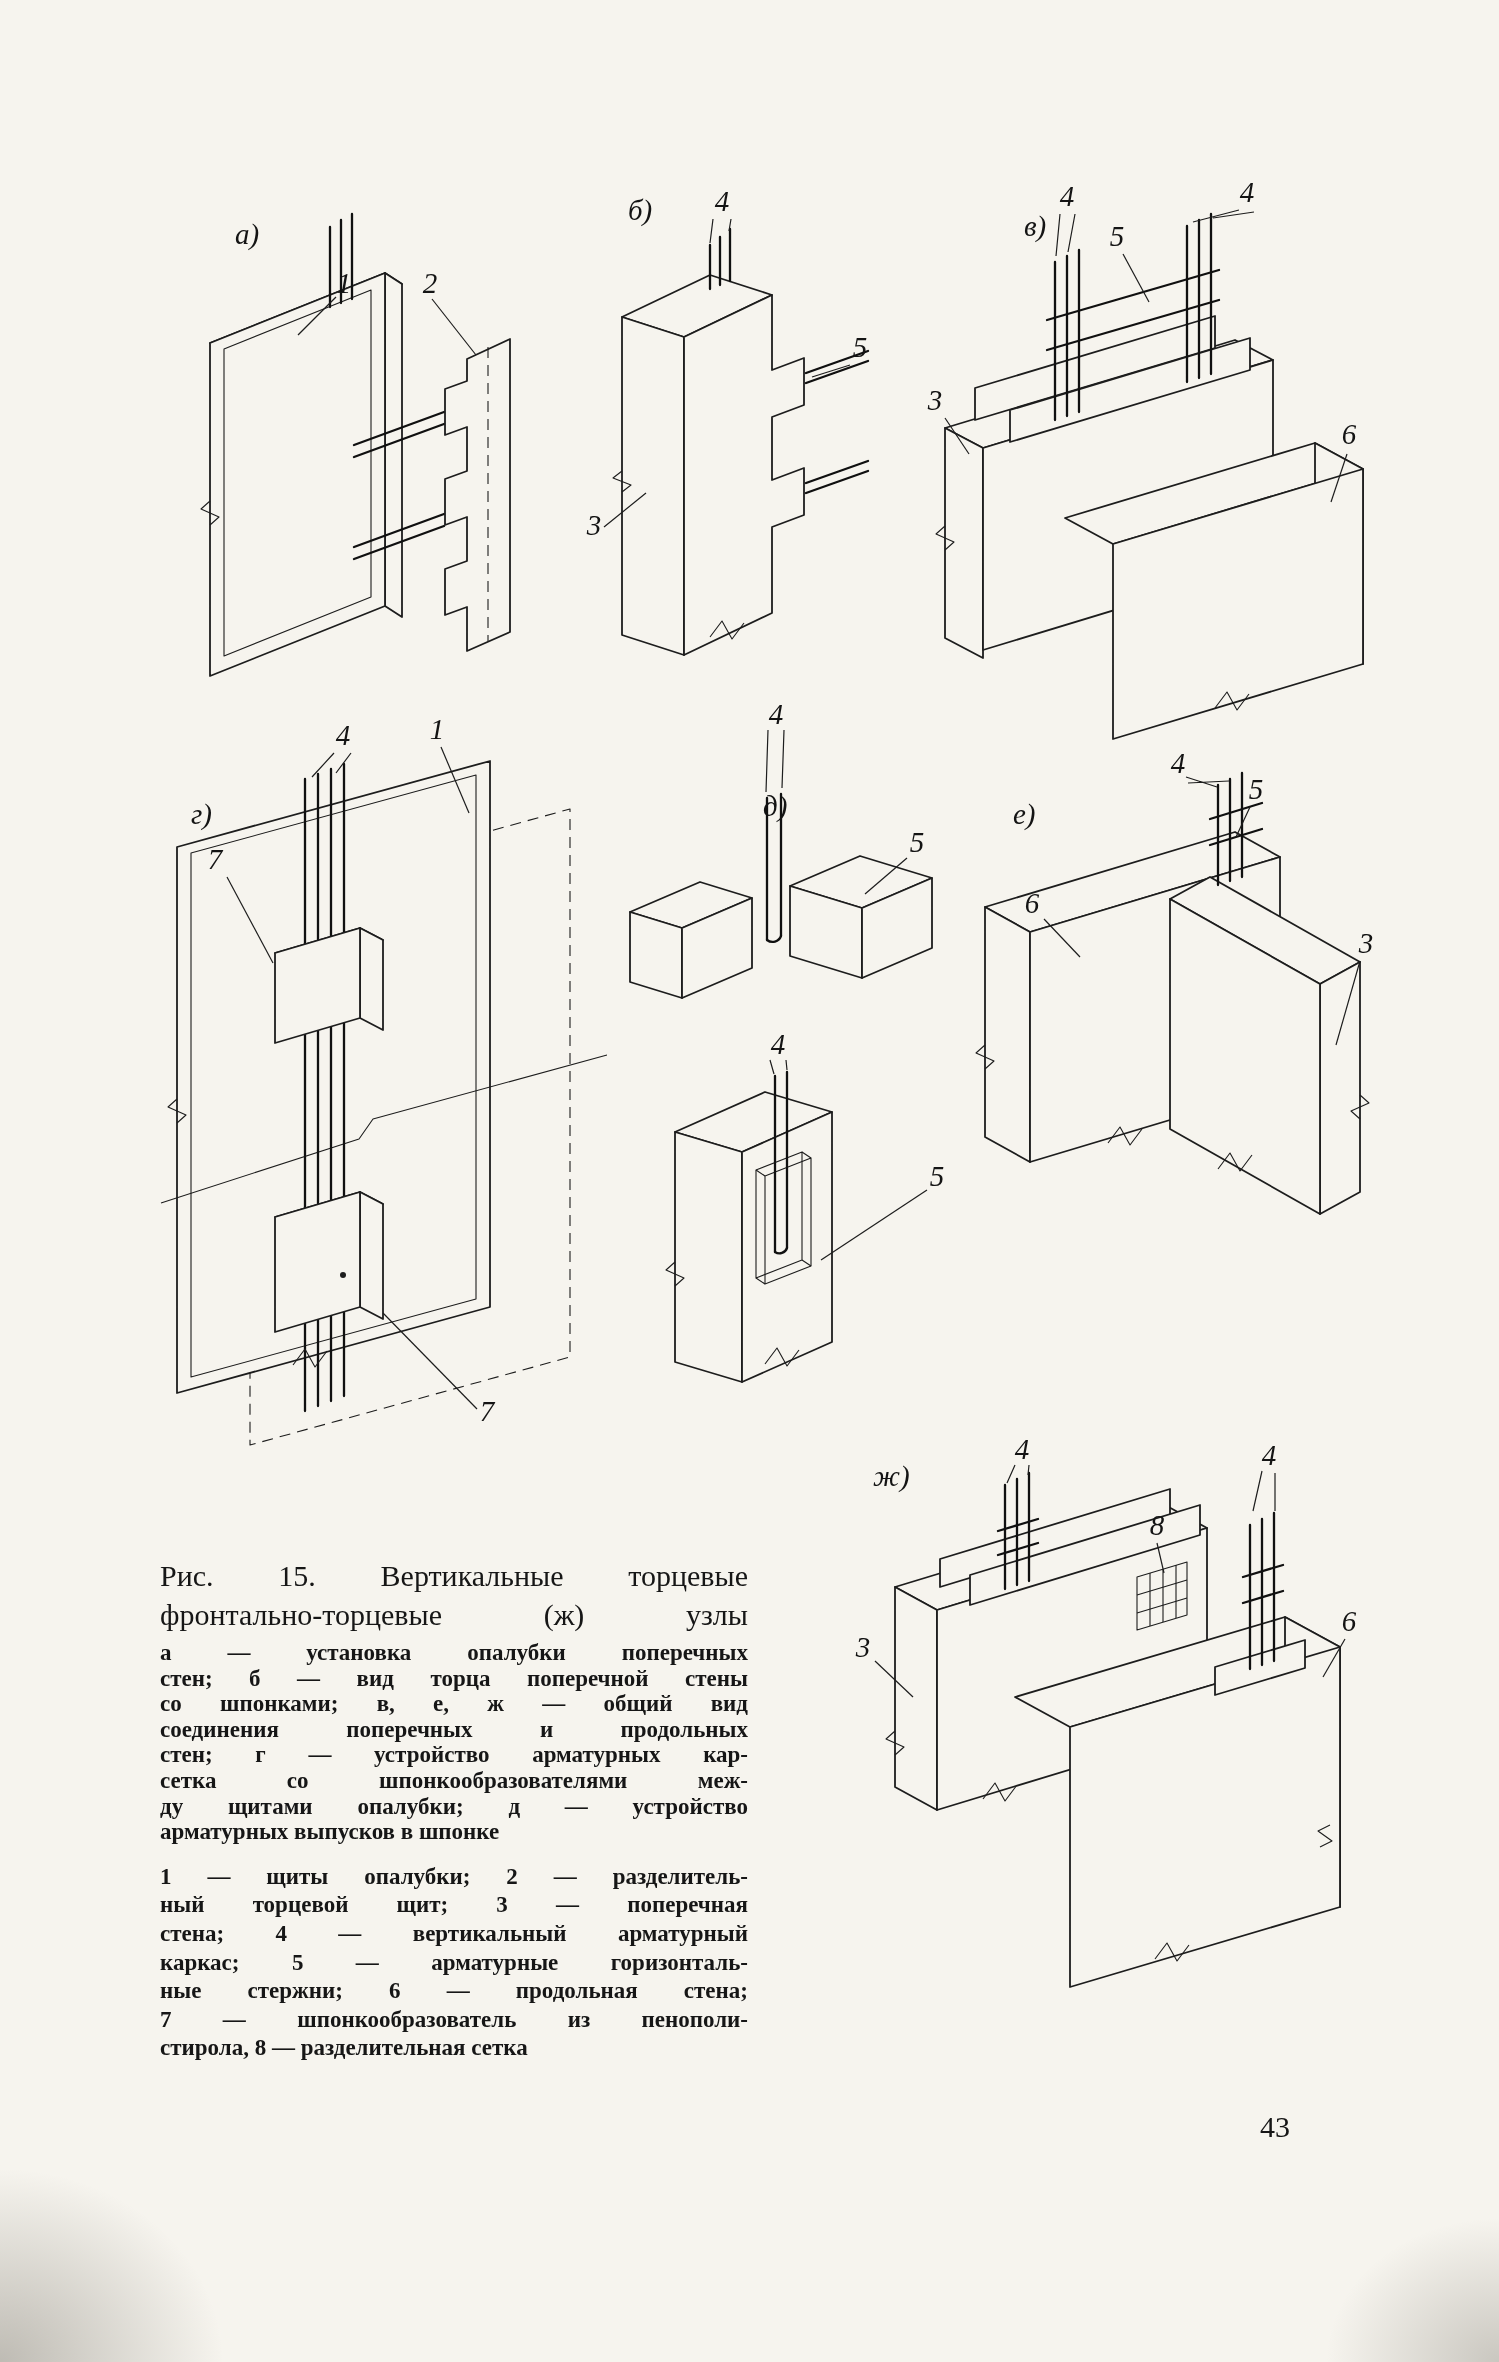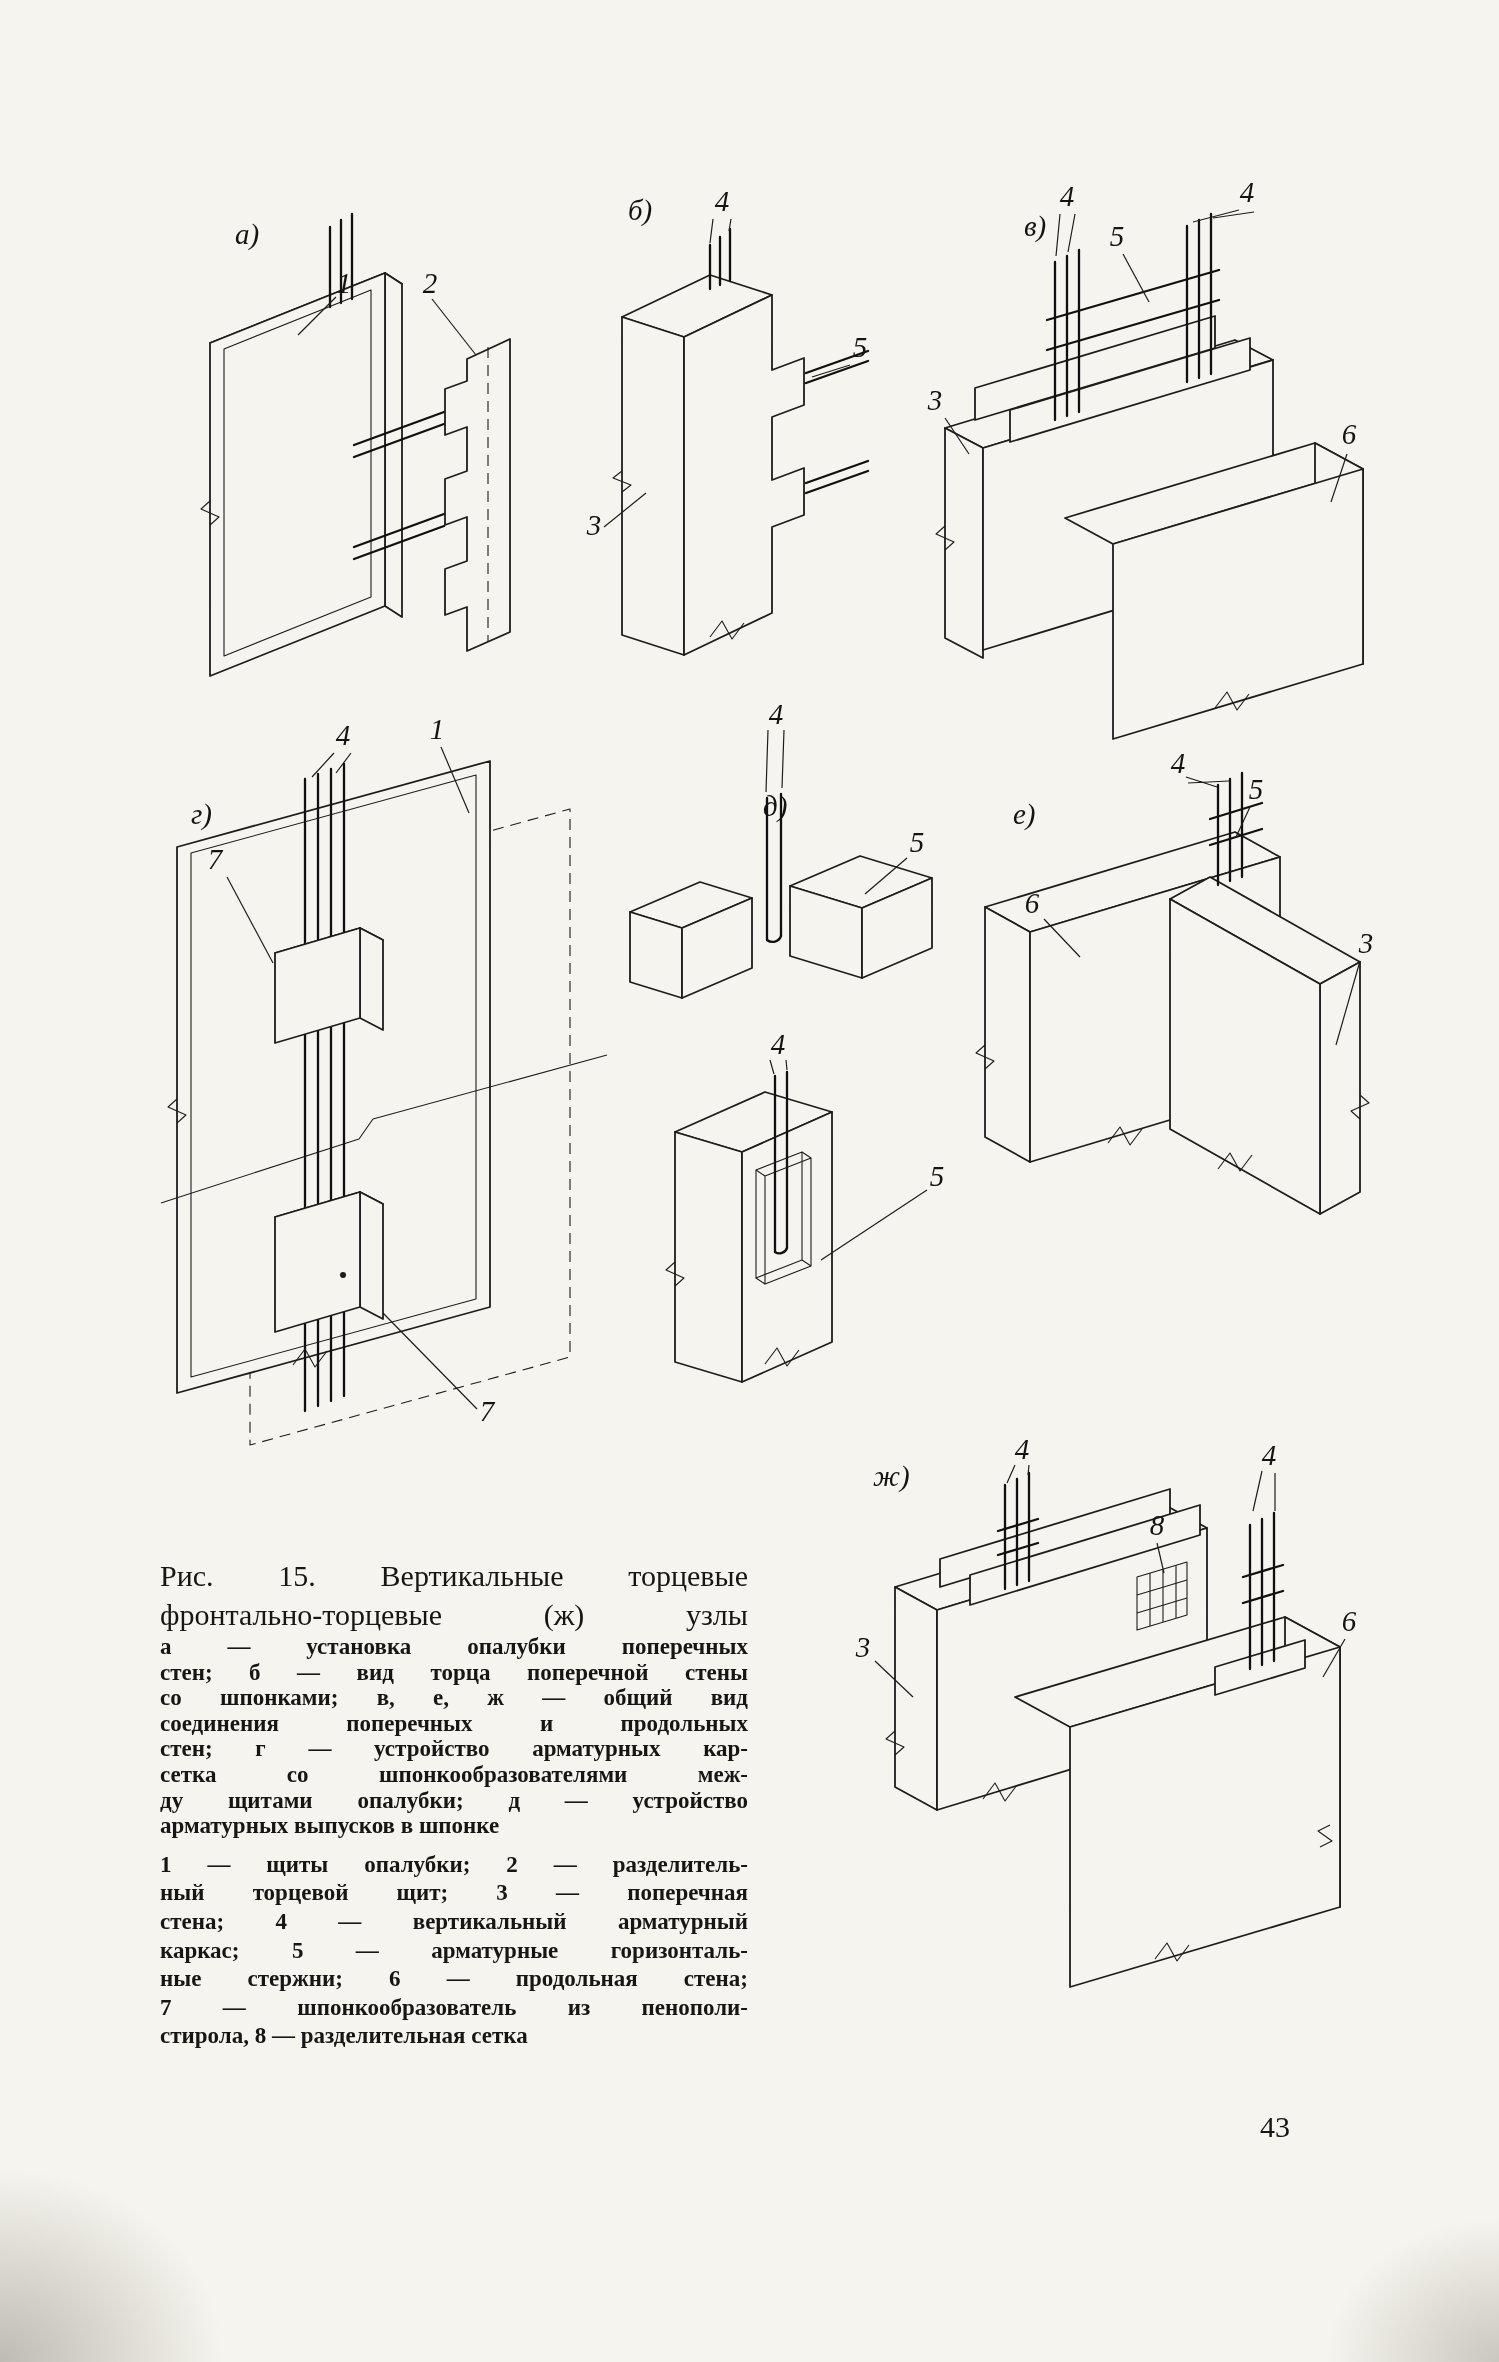--- a/index.html
+++ b/index.html
@@ -8,22 +8,22 @@
   .panel-svg{position:absolute;overflow:visible}
   .plabel{position:absolute;font:italic 29px "Liberation Serif",serif;color:#141414}
   .face{fill:#f6f4ee;stroke:#1d1d1d;stroke-width:1.8;stroke-linejoin:round}
   .thin{fill:none;stroke:#1d1d1d;stroke-width:1.1;stroke-linejoin:round}
   .rod{fill:none;stroke:#101010;stroke-width:2.3;stroke-linecap:round}
   .lead{fill:none;stroke:#1d1d1d;stroke-width:1.2}
   .dash{stroke-dasharray:11 7}
   .co{font:italic 29px "Liberation Serif",serif;fill:#141414;text-anchor:middle}
   .caption{position:absolute;left:160px;top:1556px;width:588px}
   .cap-title{font:30px/39px "Liberation Serif",serif}
-  .cap-body{font:bold 23px/25.6px "Liberation Serif",serif;margin-top:0}
-  .cap-legend{font:bold 23px/28.6px "Liberation Serif",serif;margin-top:12px}
+  .cap-body{font:bold 23px/25.6px "Liberation Serif",serif;margin-top:6px}
+  .cap-legend{font:bold 23px/28.6px "Liberation Serif",serif;margin-top:18px}
   .jl{text-align:justify;text-align-last:justify}
   .pageno{position:absolute;left:1260px;top:2110px;font:30px "Liberation Serif",serif}
   .curl{position:absolute;pointer-events:none}
 </style>
 </head>
 <body>
 
 <div class="page">
 
   <div class="plabel" style="left:235px;top:218px">а)</div>

